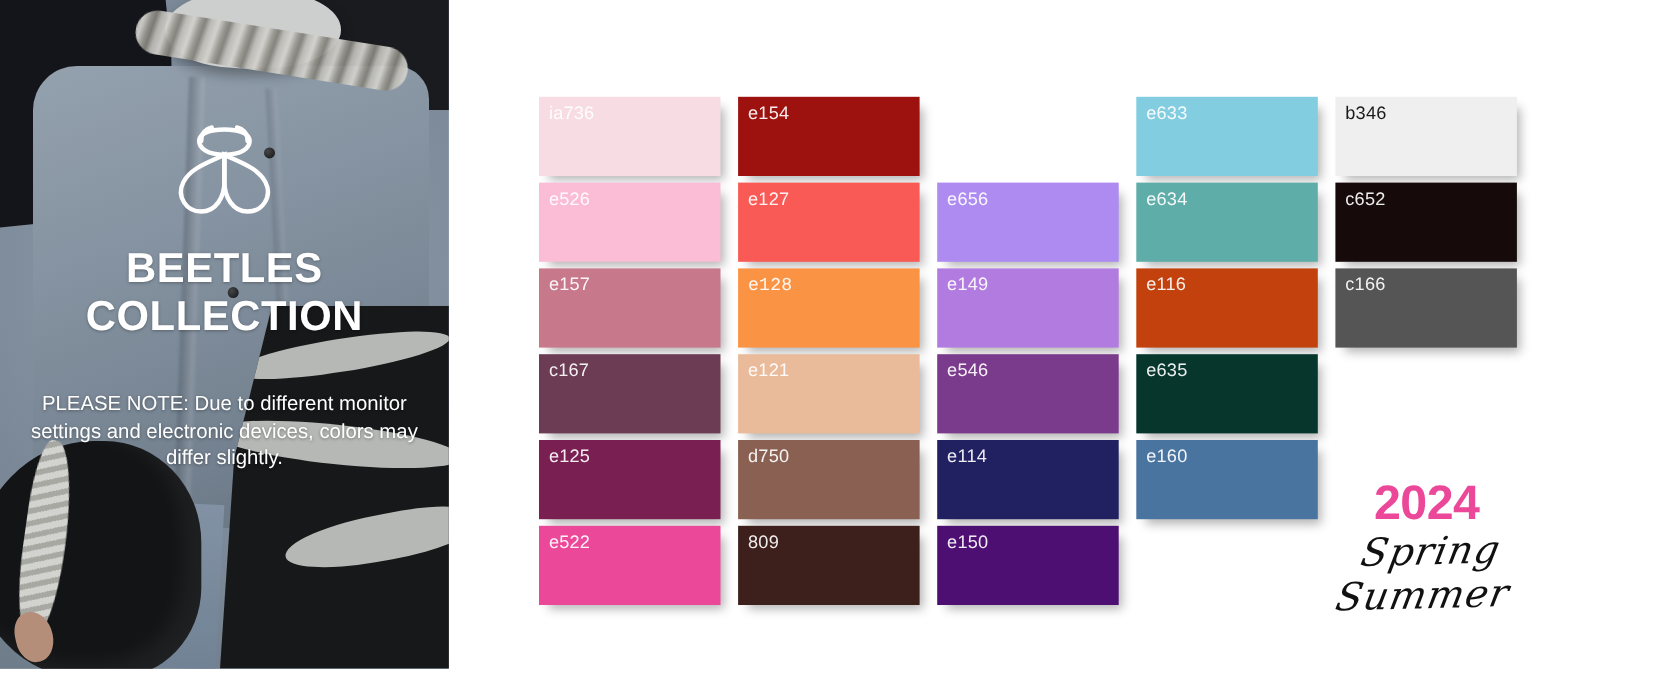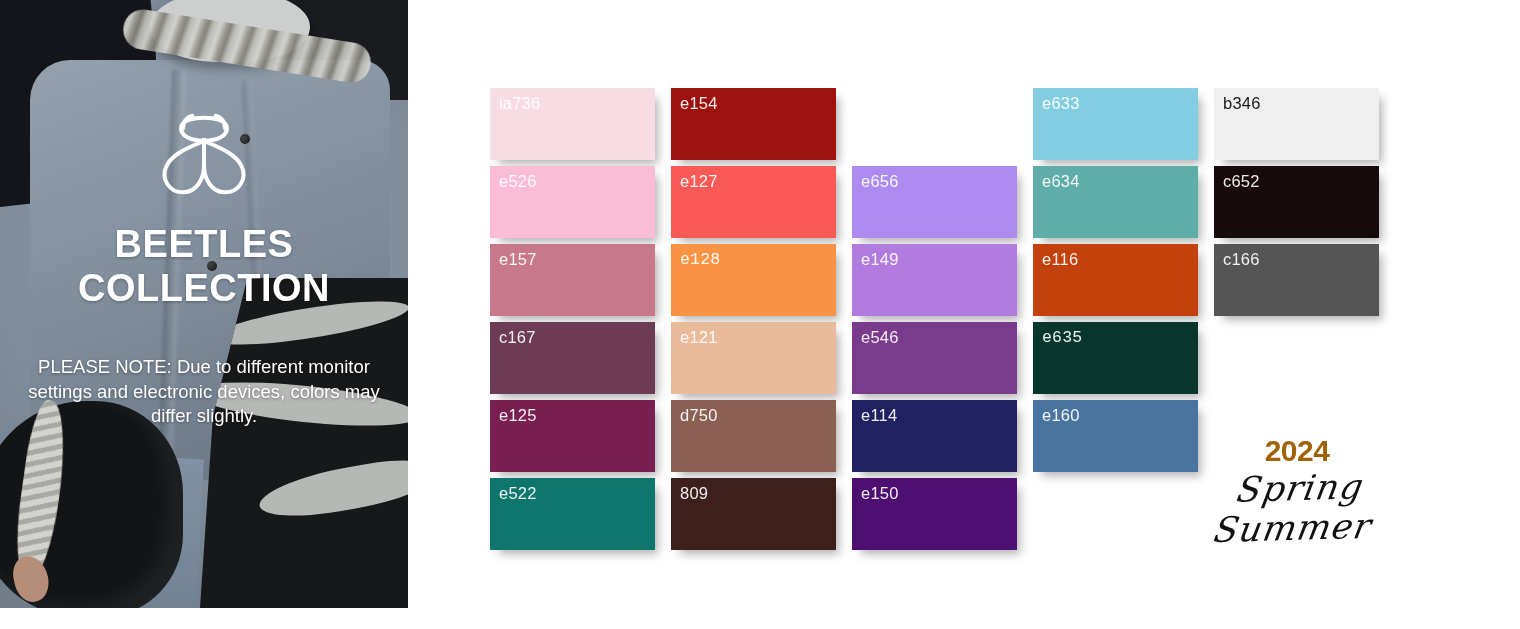--- a/index.html
+++ b/index.html
@@ -146,21 +146,21 @@
     white-space: nowrap;
   }
   .swatch.dark-label .code { color: #1a1a1a; }
 
   
   .season {
     position: absolute; left: 1182px; top: 436px;
     width: 230px; text-align: center;
   }
   .season-year {
-    font-size: 30px; font-weight: 700; color: #a16207;
+    font-size: 44px; font-weight: 700; color: #ec4899;
     letter-spacing: -0.5px; line-height: 1;
   }
   .season-script {
     margin-top: 2px;
     font-family: "DejaVu Serif", serif;
     font-style: italic; font-weight: 400;
     font-size: 35px; color: #111111;
     letter-spacing: 1px;
     transform: skewX(-12deg) rotate(-1.5deg);
   }
@@ -224,21 +224,21 @@
         </div>
         <div class="swatch" style="top: 156px; background: rgb(200, 120, 139);">
           <span class="code">e157</span>
         </div>
         <div class="swatch" style="top: 234px; background: rgb(108, 60, 85);">
           <span class="code">c167</span>
         </div>
         <div class="swatch" style="top: 312px; background: rgb(122, 31, 82);">
           <span class="code">e125</span>
         </div>
-        <div class="swatch" style="top: 390px; background: #0f766e; padding-left: 24px;">
+        <div class="swatch" style="top: 390px; background: #ec4899; padding-left: 24px;">
           <span class="code">e522</span>
         </div>
       </div>
       <div class="col col-1">
         <div class="swatch" style="top: 0px; background: rgb(157, 17, 15);">
           <span class="code">e154</span>
         </div>
         <div class="swatch" style="top: 78px; background: rgb(250, 90, 85);">
           <span class="code">e127</span>
         </div>
@@ -275,21 +275,21 @@
       <div class="col col-3">
         <div class="swatch" style="top: 0px; background: rgb(130, 205, 224);">
           <span class="code">e633</span>
         </div>
         <div class="swatch" style="top: 78px; background: rgb(95, 173, 168);">
           <span class="code">e634</span>
         </div>
         <div class="swatch" style="top: 156px; background: #c2410c;">
           <span class="code">e116</span>
         </div>
-        <div class="swatch" style="top: 234px; background: rgb(7, 54, 45); font-family: Liberation Mono, monospace;">
+        <div class="swatch" style="top: 234px; background: rgb(7, 54, 45);">
           <span class="code">e635</span>
         </div>
         <div class="swatch" style="top: 312px; background: rgb(74, 116, 160);">
           <span class="code">e160</span>
         </div>
       </div>
       <div class="col col-4">
         <div class="swatch dark-label" style="top: 0px; background: rgb(239, 239, 240);">
           <span class="code">b346</span>
         </div>

